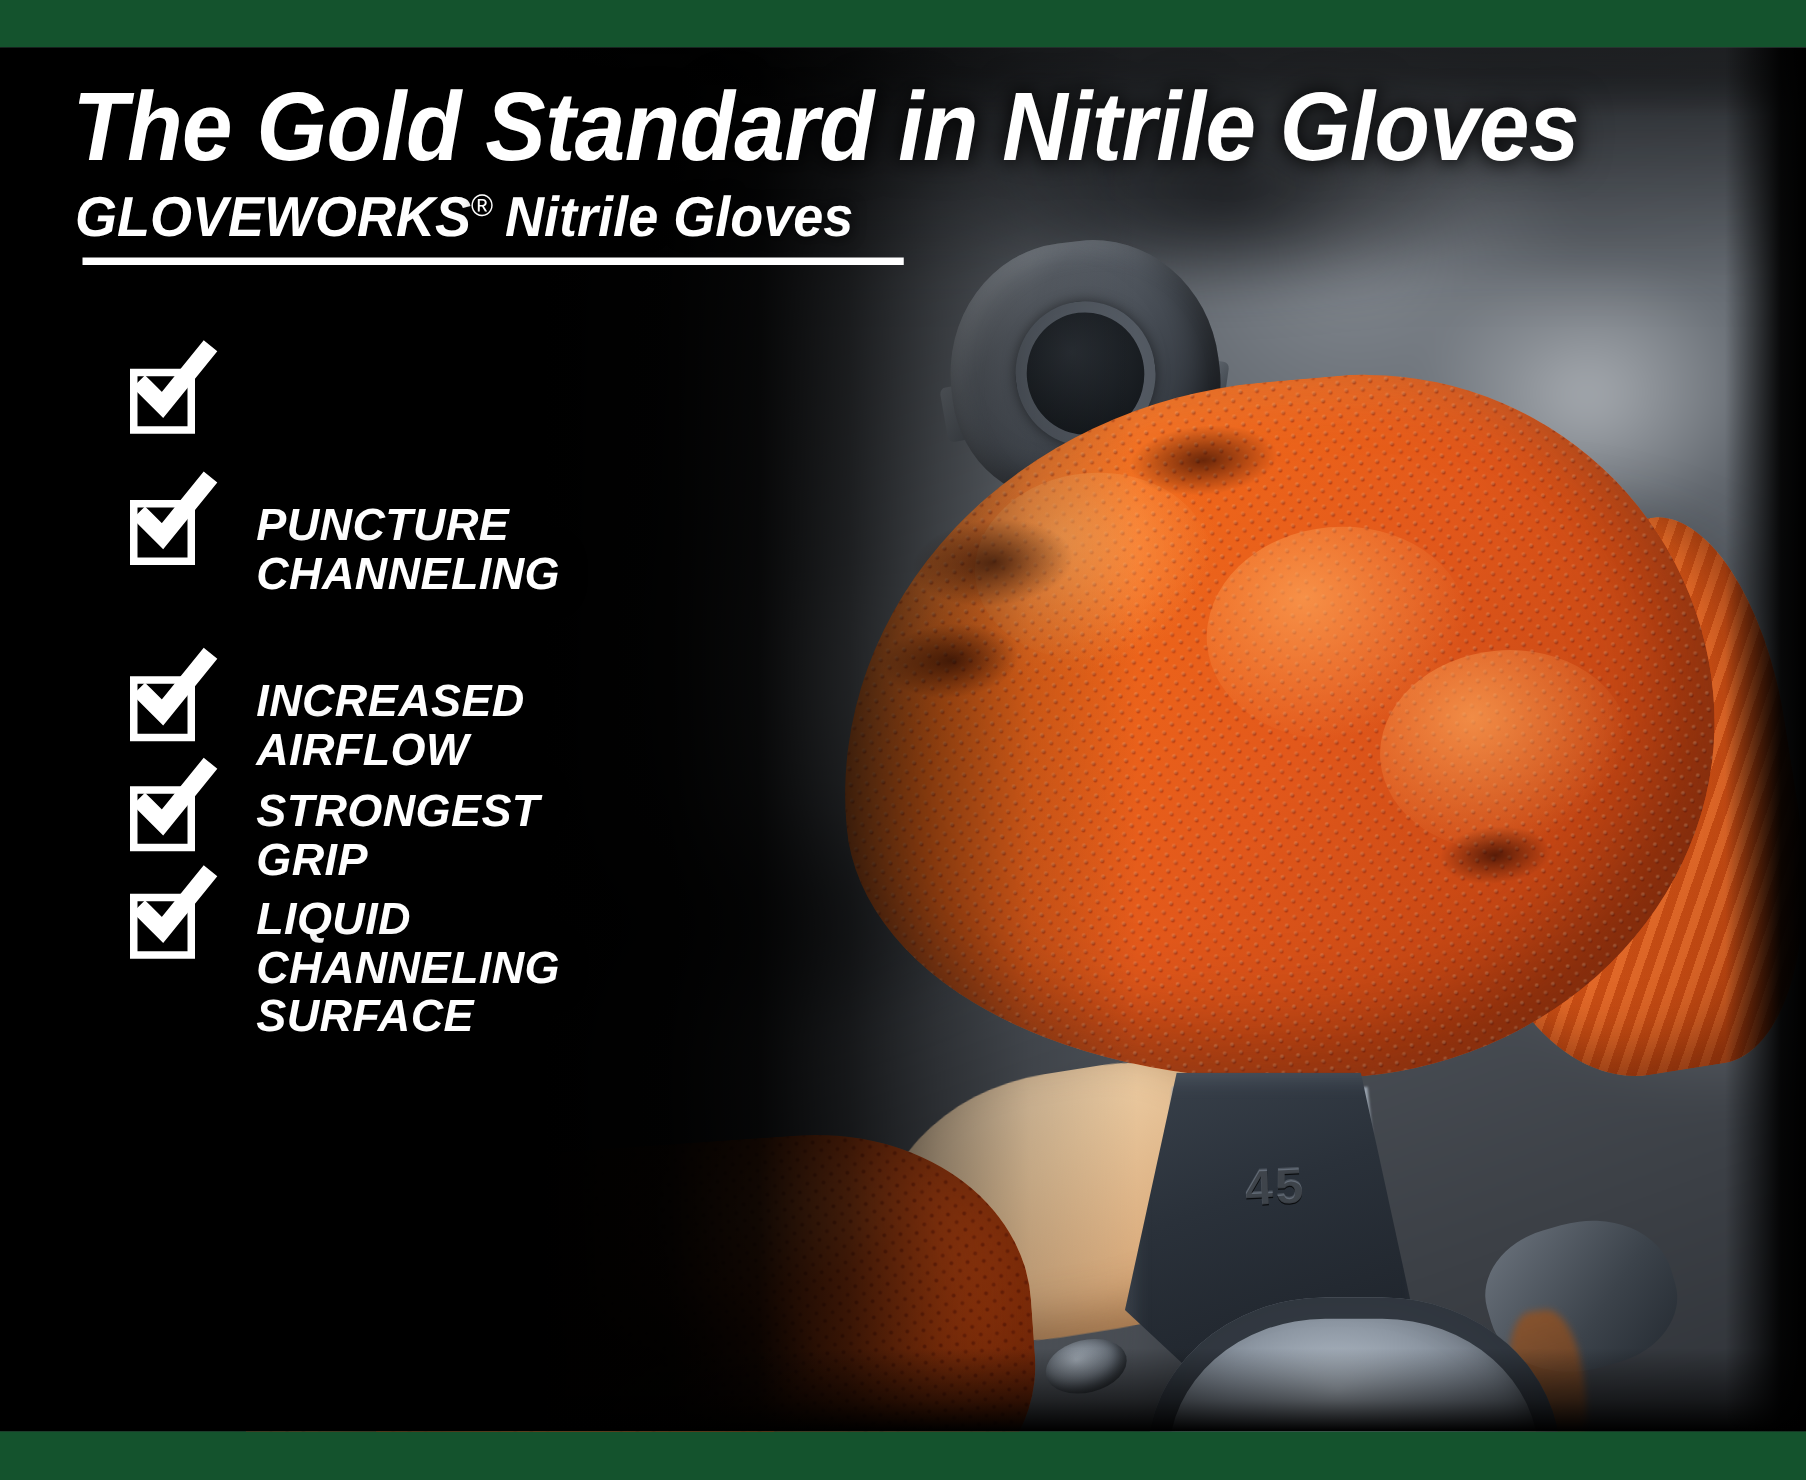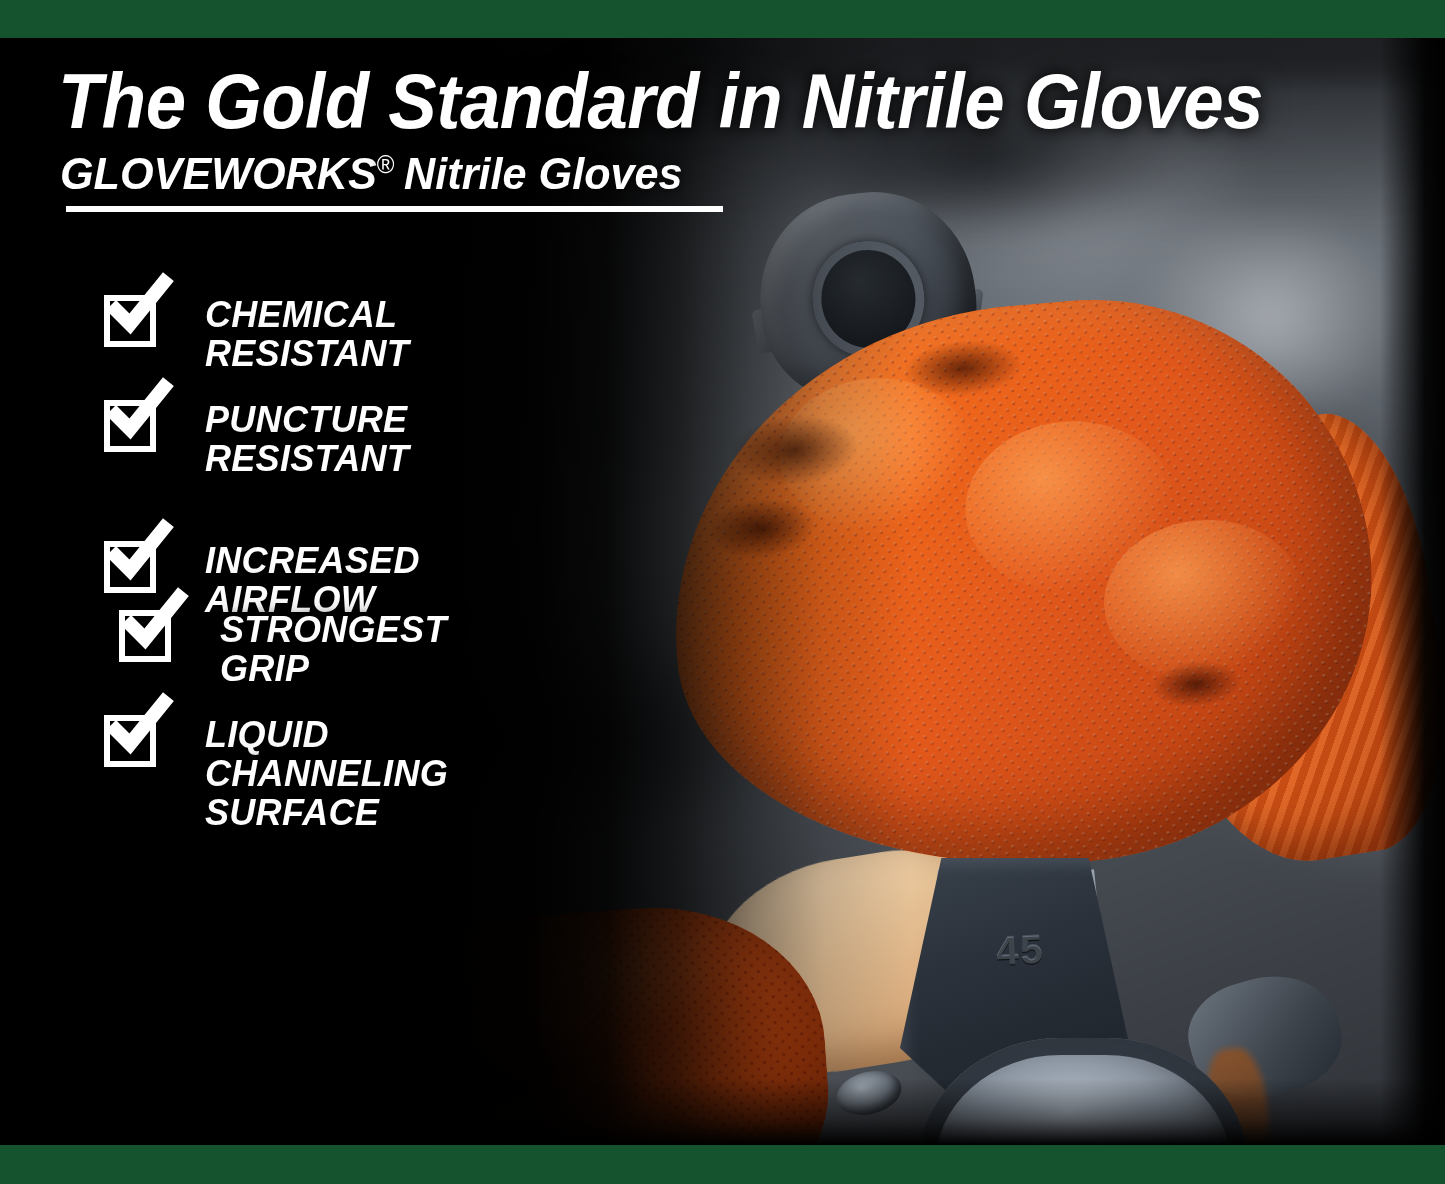--- a/index.html
+++ b/index.html
@@ -385,44 +385,43 @@
 
   <div class="features">
 
     <div class="feature" style="top:290px;">
       <span class="cbox">
         <span class="sq"></span>
         <svg class="tick" viewBox="0 0 62 62" aria-hidden="true">
           <path d="M10 30 L24 44 L58 2" fill="none" stroke="#fff" stroke-width="14" stroke-linecap="square" stroke-linejoin="miter"></path>
         </svg>
       </span>
-      <span class="feat-label">CHEMICAL RESISTANT</span>
     </div>
 
     <div class="feature" style="top:395px;">
       <span class="cbox">
         <span class="sq"></span>
         <svg class="tick" viewBox="0 0 62 62" aria-hidden="true">
           <path d="M10 30 L24 44 L58 2" fill="none" stroke="#fff" stroke-width="14" stroke-linecap="square" stroke-linejoin="miter"></path>
         </svg>
       </span>
-      <span class="feat-label">PUNCTURE RESISTANT</span>
+      <span class="feat-label">PUNCTURE CHANNELING</span>
     </div>
 
     <div class="feature" style="top:500px;margin-top:36px;">
       <span class="cbox">
         <span class="sq"></span>
         <svg class="tick" viewBox="0 0 62 62" aria-hidden="true">
           <path d="M10 30 L24 44 L58 2" fill="none" stroke="#fff" stroke-width="14" stroke-linecap="square" stroke-linejoin="miter"></path>
         </svg>
       </span>
       <span class="feat-label">INCREASED AIRFLOW</span>
     </div>
 
-    <div class="feature" style="top:605px;margin-left:15px;">
+    <div class="feature" style="top:624px;">
       <span class="cbox">
         <span class="sq"></span>
         <svg class="tick" viewBox="0 0 62 62" aria-hidden="true">
           <path d="M10 30 L24 44 L58 2" fill="none" stroke="#fff" stroke-width="14" stroke-linecap="square" stroke-linejoin="miter"></path>
         </svg>
       </span>
       <span class="feat-label">STRONGEST GRIP</span>
     </div>
 
     <div class="feature" style="top:710px;">

